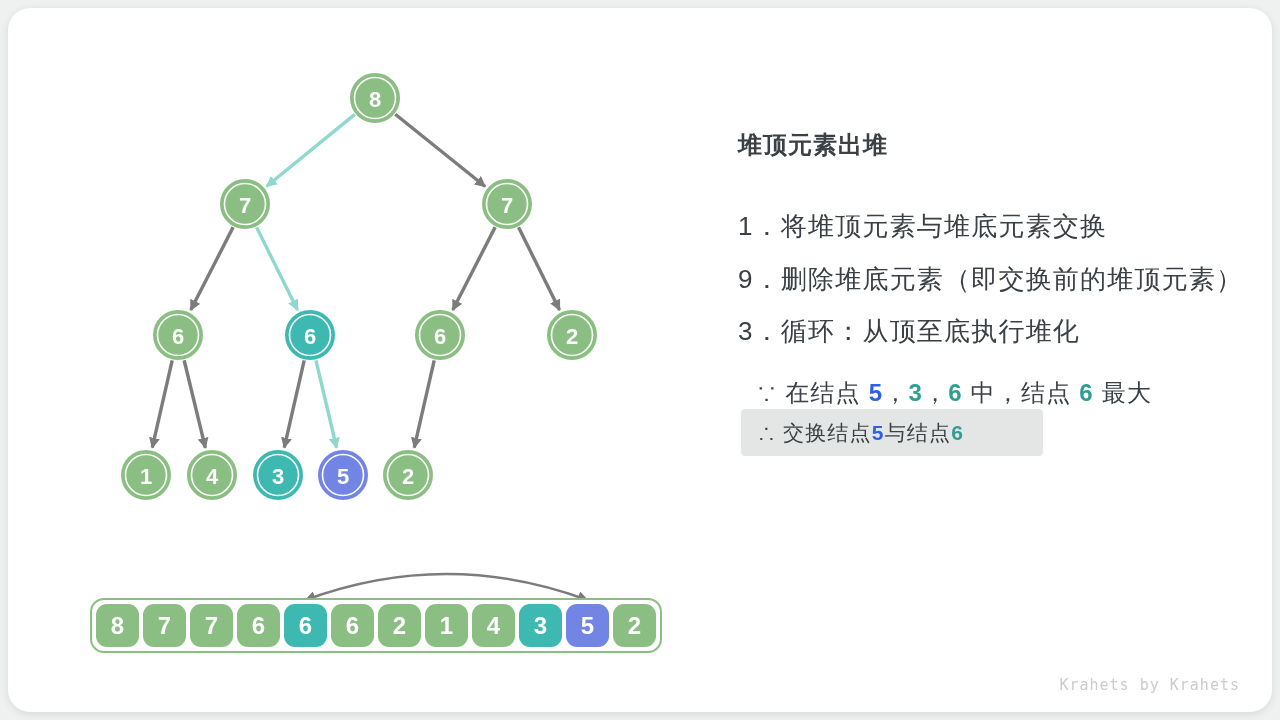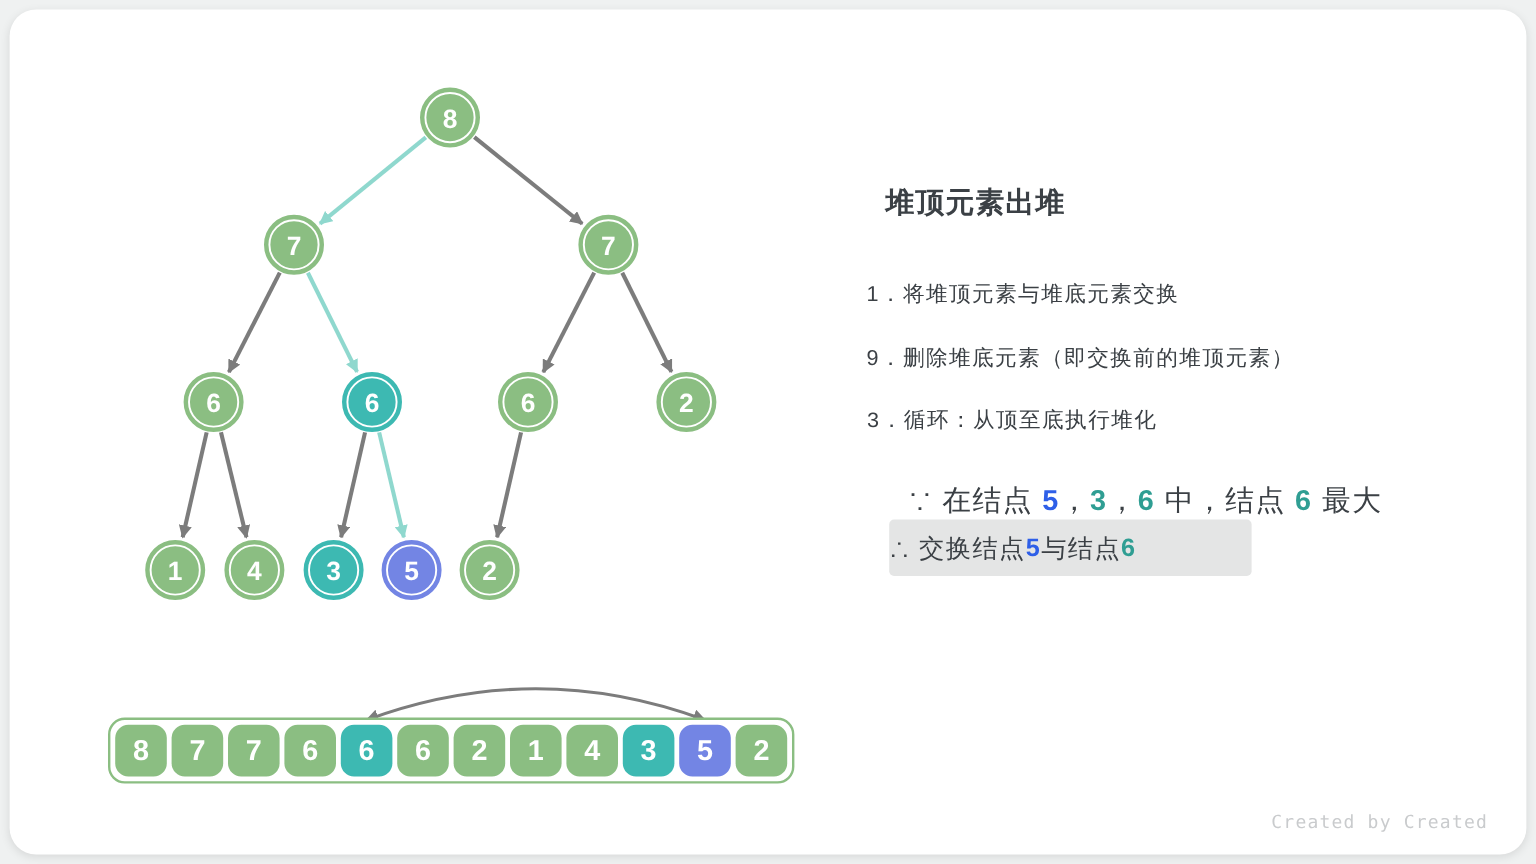--- a/index.html
+++ b/index.html
@@ -21,46 +21,46 @@
   }
   #diagram-svg {
     position: absolute;
     left: 0; top: 0;
     width: 1280px; height: 720px;
     pointer-events: none;
   }
   .panel {
     position: absolute;
     color: #3b4045;
-    margin-top: 24px;
   }
   .panel-title {
     left: 738px; top: 129px;
     font-size: 24px;
     font-weight: 700;
     letter-spacing: 1px;
   }
-  .step { font-size: 18px; letter-spacing: 1.2px; left: 722px; }
+  .step { font-size: 26px; letter-spacing: 1.2px; left: 738px; }
   .step-1 { top: 209px; }
   .step-2 { top: 262px; }
-  .step-3 { top: 314px; font-family: Liberation Mono, monospace; }
+  .step-3 { top: 314px; }
   .because-line {
     left: 757px; top: 377px;
     font-size: 24px;
     letter-spacing: 1.2px;
   }
   .therefore-box {
     left: 741px; top: 409px;
     width: 302px; height: 47px;
     background: #e4e5e5;
     border-radius: 4px;
     font-size: 21px;
     letter-spacing: 1.2px;
     display: flex;
     align-items: center;
+    padding-left: 17px;
     box-sizing: border-box;
     text-align: right;
   }
   .array-box {
     position: absolute;
     left: 90px; top: 598px;
     border: 2px solid #8bbe82;
     border-radius: 14px;
     padding: 4px;
     display: flex;
@@ -201,13 +201,13 @@
     <div class="array-cell" style="background: rgb(61, 185, 178);">6</div>
     <div class="array-cell" style="background: rgb(139, 190, 130);">6</div>
     <div class="array-cell" style="background: rgb(139, 190, 130);">2</div>
     <div class="array-cell" style="background: rgb(139, 190, 130);">1</div>
     <div class="array-cell" style="background: rgb(139, 190, 130);">4</div>
     <div class="array-cell" style="background: rgb(61, 185, 178);">3</div>
     <div class="array-cell" style="background: rgb(115, 133, 228);">5</div>
     <div class="array-cell" style="background: rgb(139, 190, 130);">2</div>
   </div>
 
-<div class="footer-credit">Created by Created</div>
+<div class="footer-credit">Krahets by Krahets</div>
 
 </body></html>

